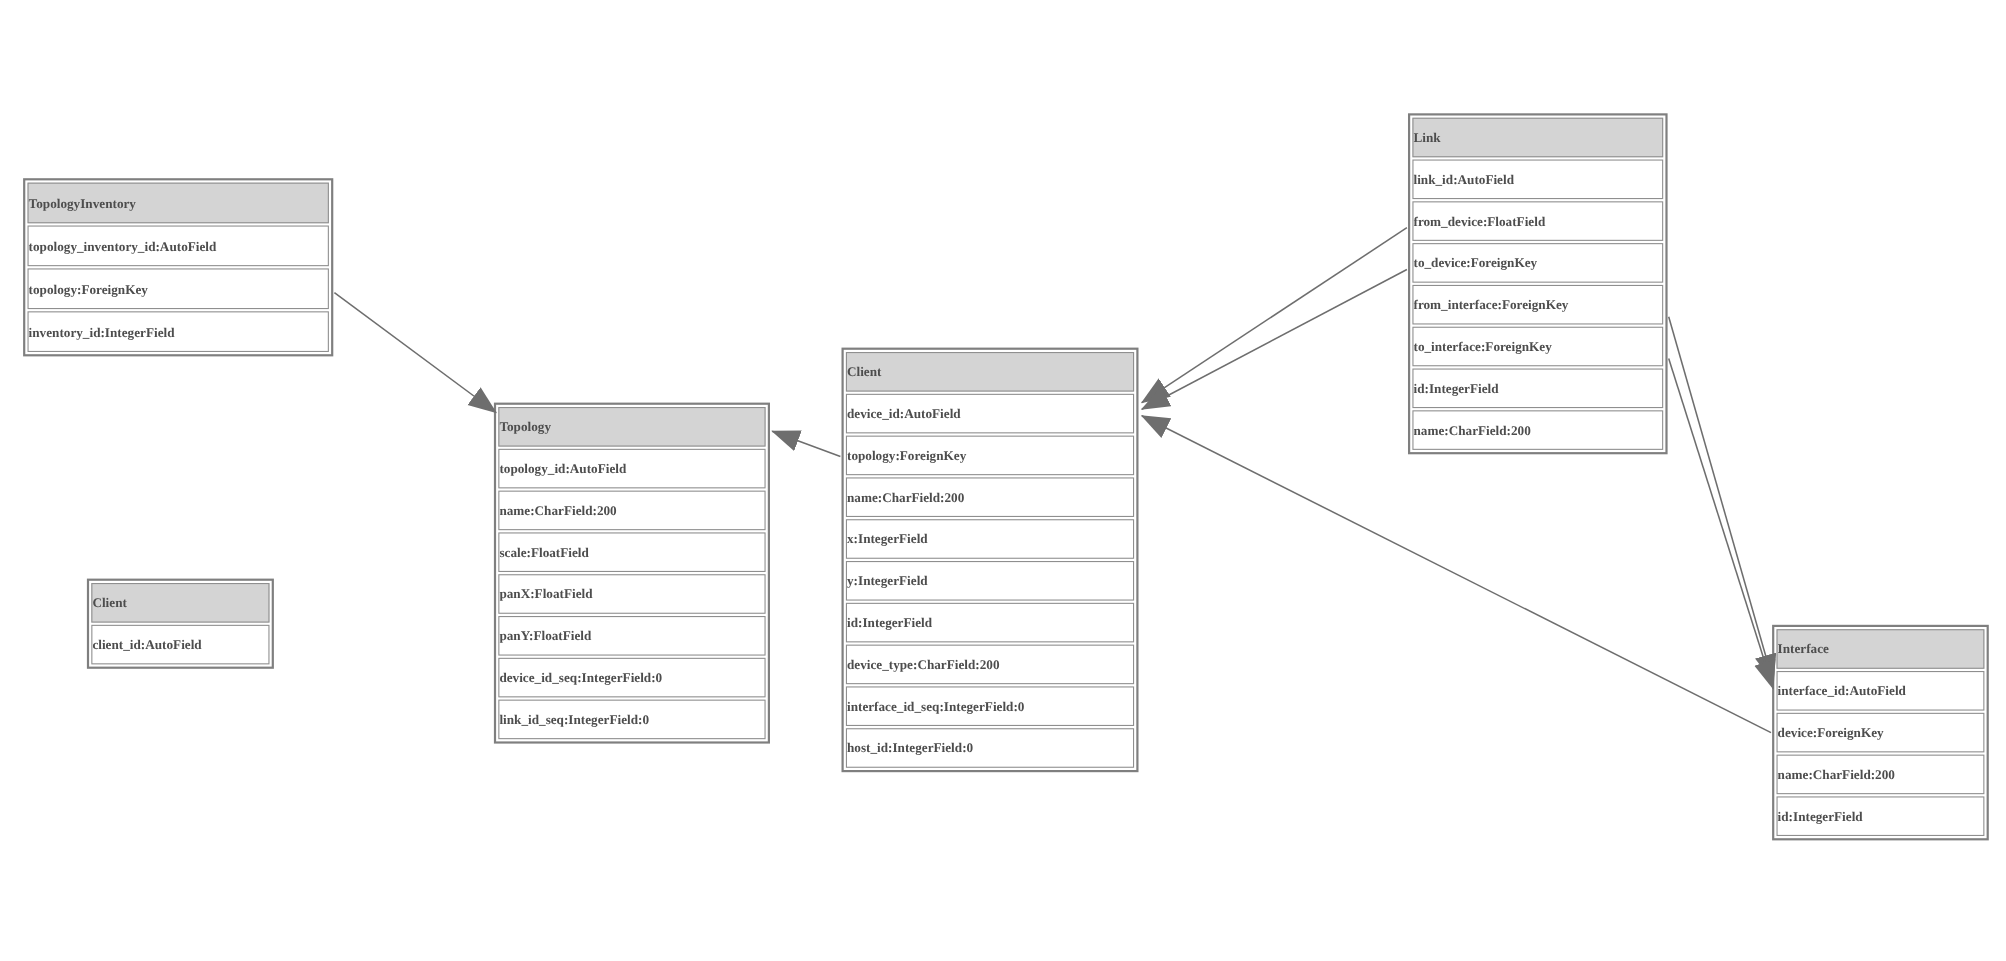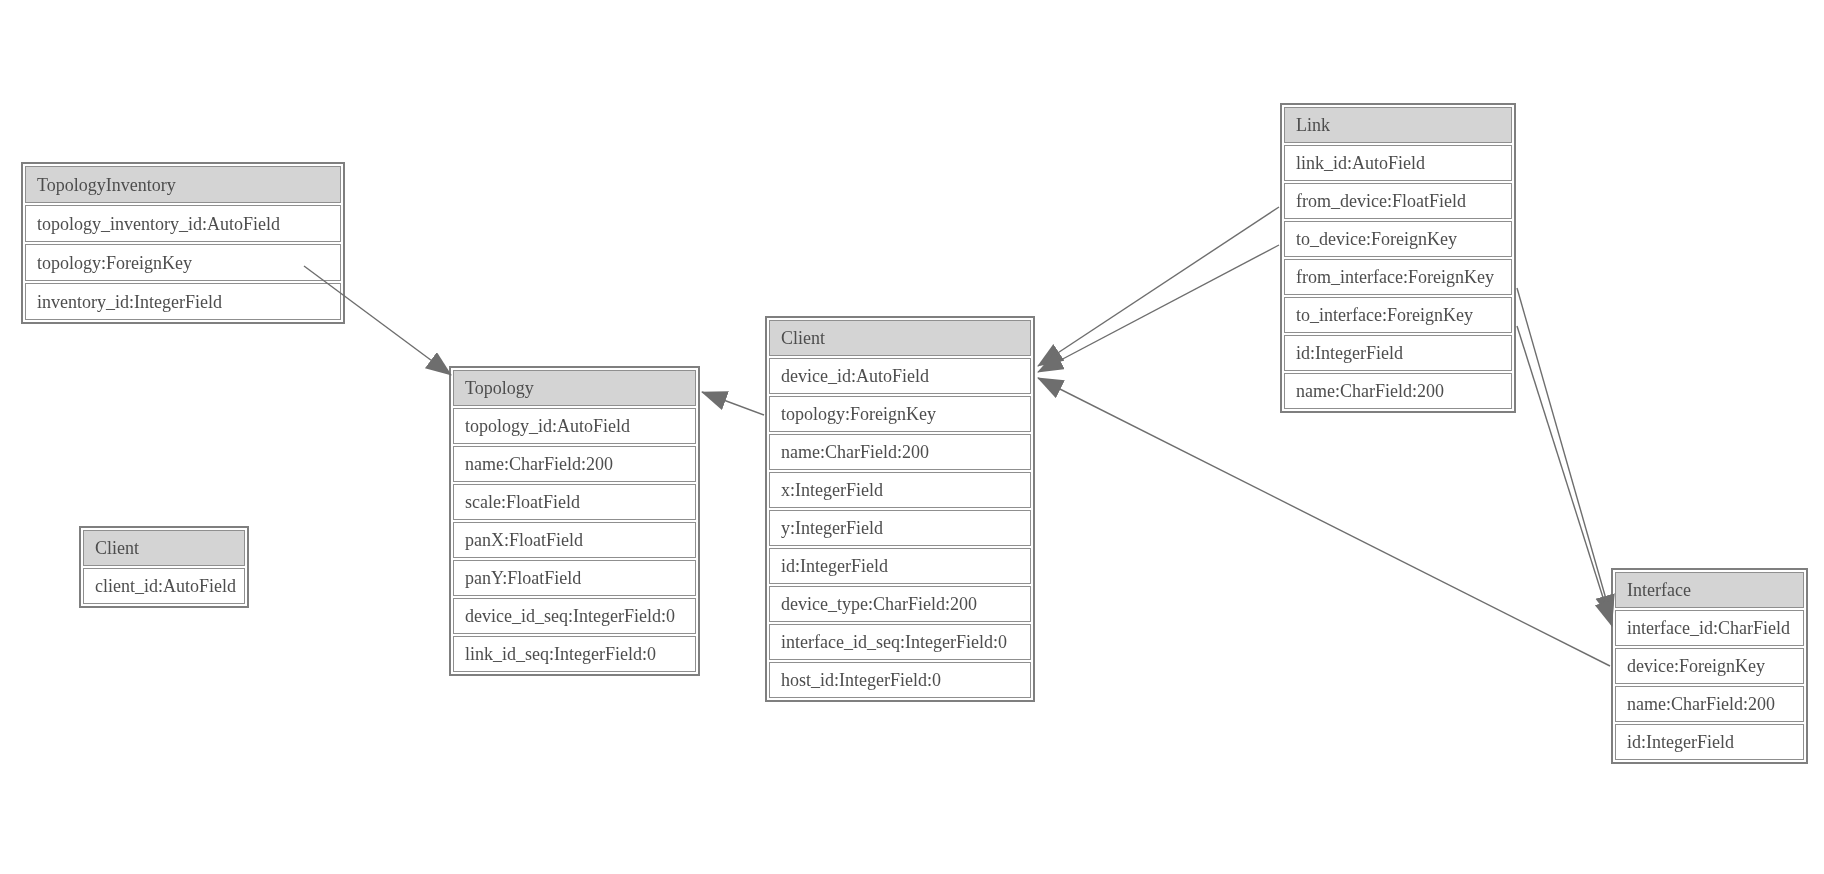--- a/index.html
+++ b/index.html
@@ -37,25 +37,25 @@
     z-index: 2;
   }
   .cell {
     box-sizing: border-box;
     height: var(--rh, 36px);
     margin: 2px;
     border: 1px solid var(--cellborder, #8f8f8f);
     background: var(--rowfill, #ffffff);
     display: flex;
     align-items: center;
-    padding-left: 11px;
-    font-size: 18px;
+    font-size: 12px;
     line-height: 1;
     white-space: nowrap;
     overflow: hidden;
+    font-weight: bold;
   }
   .cell.header {
     background: var(--headerfill, #d4d4d4);
   }
 </style>
 </head>
 <body>
 
 <div id="canvas">
   <svg id="connections" width="1824" height="874" viewBox="0 0 1824 874" xmlns="http://www.w3.org/2000/svg">
@@ -65,21 +65,21 @@
       </marker>
     </defs>
   <line x1="304" y1="266" x2="451" y2="375" marker-end="url(#arrow)"></line>
       <line x1="764" y1="415" x2="702" y2="392" marker-end="url(#arrow)"></line>
       <line x1="1279" y1="207" x2="1038" y2="366" marker-end="url(#arrow)"></line>
       <line x1="1279" y1="245" x2="1038" y2="372" marker-end="url(#arrow)"></line>
       <line x1="1610" y1="666" x2="1038" y2="378" marker-end="url(#arrow)"></line>
       <line x1="1517" y1="288" x2="1612" y2="620" marker-end="url(#arrow)"></line>
       <line x1="1517" y1="326" x2="1612" y2="626" marker-end="url(#arrow)"></line>
     </svg>
-<div class="entity" style="left: 21px; top: 162px; width: 324px; --rh: 37px;">
+<div class="entity" style="left: 21px; top: 162px; width: 282px; --rh: 37px;">
       <div class="cell header">TopologyInventory</div>
       <div class="cell">topology_inventory_id:AutoField</div>
       <div class="cell">topology:ForeignKey</div>
       <div class="cell">inventory_id:IntegerField</div>
     </div>
     <div class="entity" style="left: 449px; top: 318px; width: 251px; margin-top: 48px; --rh: 36px;">
       <div class="cell header">Topology</div>
       <div class="cell">topology_id:AutoField</div>
       <div class="cell">name:CharField:200</div>
       <div class="cell">scale:FloatField</div>
@@ -109,18 +109,18 @@
       <div class="cell">link_id:AutoField</div>
       <div class="cell">from_device:FloatField</div>
       <div class="cell">to_device:ForeignKey</div>
       <div class="cell">from_interface:ForeignKey</div>
       <div class="cell">to_interface:ForeignKey</div>
       <div class="cell">id:IntegerField</div>
       <div class="cell">name:CharField:200</div>
     </div>
     <div class="entity" style="left: 1611px; top: 568px; width: 197px; --rh: 36px;">
       <div class="cell header">Interface</div>
-      <div class="cell">interface_id:CharField</div>
+      <div class="cell">interface_id:AutoField</div>
       <div class="cell">device:ForeignKey</div>
       <div class="cell">name:CharField:200</div>
       <div class="cell">id:IntegerField</div>
     </div>
   </div>
 
 </body></html>

